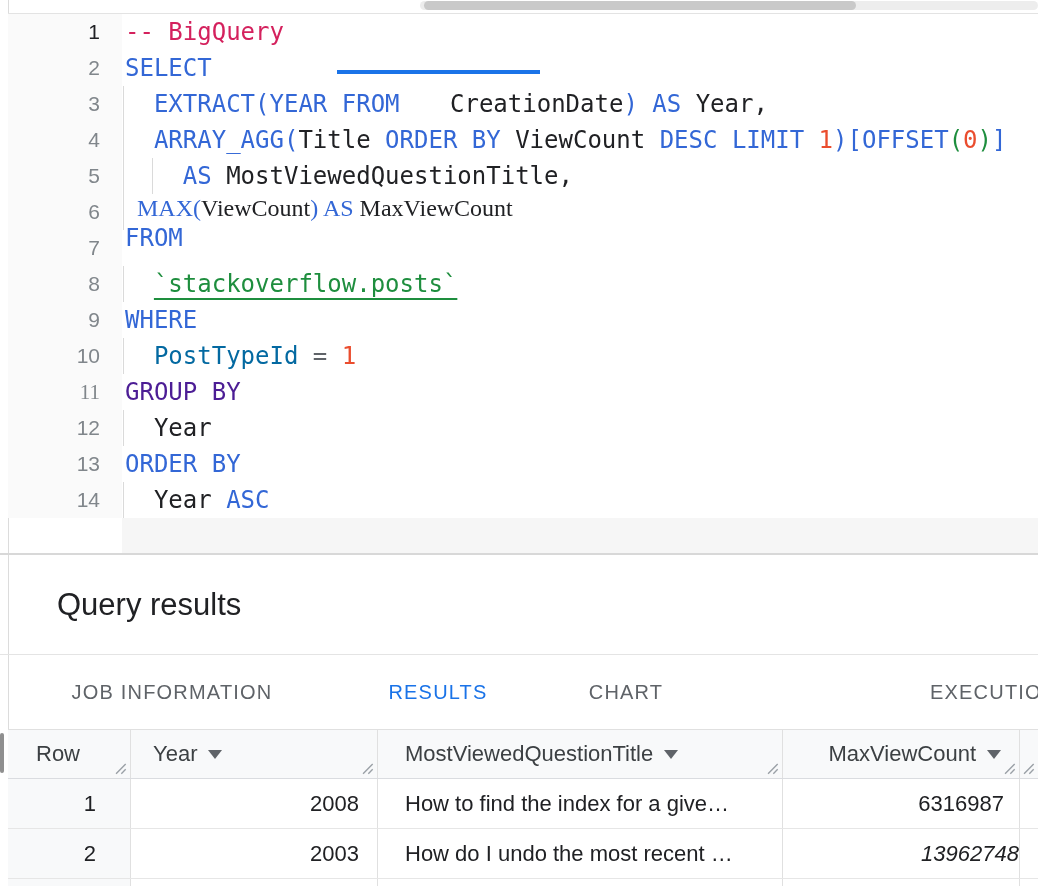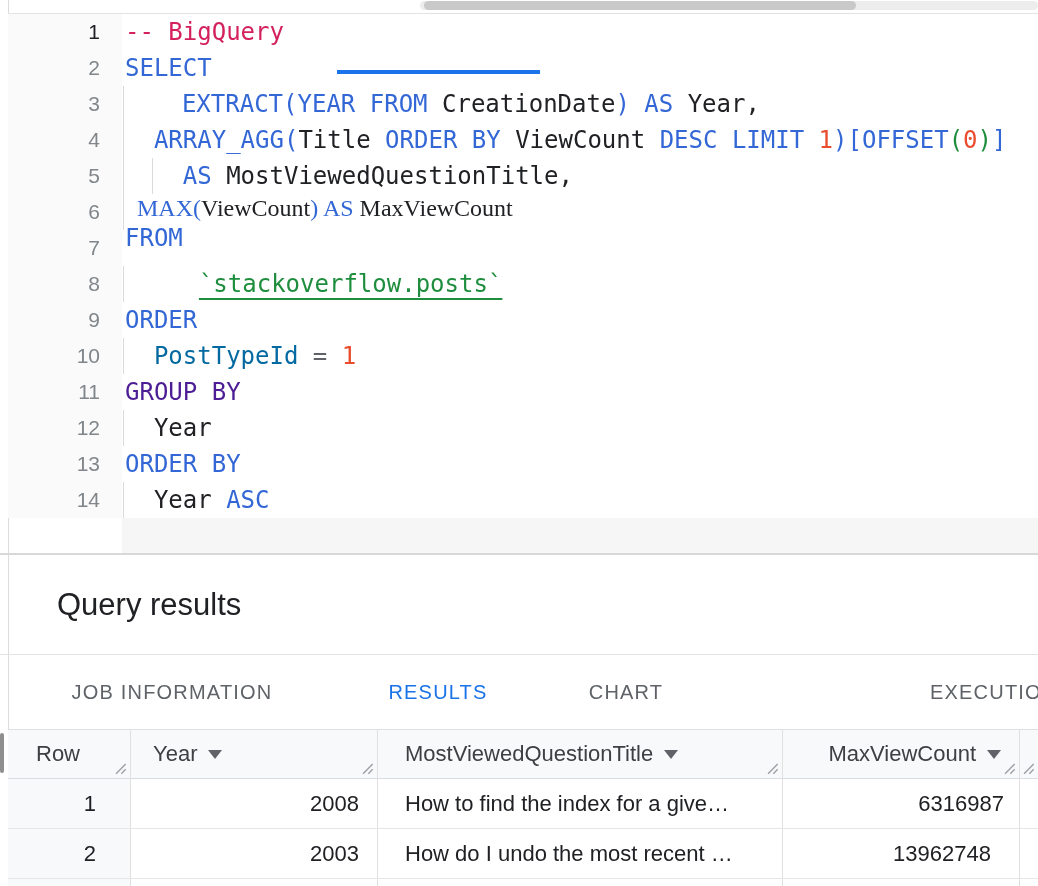--- a/index.html
+++ b/index.html
@@ -12,21 +12,21 @@
   .vscroll-thumb{position:absolute;left:0;top:733px;width:4px;height:40px;background:#8f8f8f;border-radius:2px;}
   
   .editor-top-border{position:absolute;left:8px;top:13px;width:1030px;height:1px;background:#e3e3e3;}
   .gutter-bg{position:absolute;left:8px;top:14px;width:114px;height:504px;background:#fafafa;}
   .editor-bottom-strip{position:absolute;left:122px;top:518px;width:916px;height:35px;background:#f6f6f6;}
   .gutter-num{position:absolute;left:8px;width:92px;height:36px;line-height:36px;text-align:right;
               font-size:21px;color:#80868b;}
   .code-line{position:absolute;left:125px;height:36px;line-height:36px;white-space:pre;
              font-family:"DejaVu Sans Mono",monospace;font-size:24px;color:#202124;}
   .indent-guide{position:absolute;width:1px;height:36px;background:#dadada;}
-  .tok-link{text-decoration:underline;text-underline-offset:6px;text-decoration-thickness:2px;cursor:pointer;margin-left:45px;}
+  .tok-link{text-decoration:underline;text-underline-offset:6px;text-decoration-thickness:2px;cursor:pointer;}
   
   .divider-thick{position:absolute;left:0;top:553px;width:1038px;height:2px;background:#d8d8d8;}
   .results-title{position:absolute;left:57px;top:555px;height:99px;line-height:99px;font-size:31px;color:#202124;}
   .divider-thin{position:absolute;left:0;top:654px;width:1038px;height:1px;background:#e4e4e4;}
   
   .tabs{position:absolute;left:0;top:655px;width:1038px;height:74px;}
   .tab{position:absolute;top:0;height:74px;line-height:74px;font-size:20px;font-weight:500;
        letter-spacing:1.2px;color:#5f6368;white-space:nowrap;cursor:pointer;}
   .tab.center{transform:translateX(-50%);}
   .tab.active{color:#1a73e8;}
@@ -65,41 +65,41 @@
       <div class="gutter-num" style="top: 14px; color: rgb(32, 33, 36);">1</div>
       <div class="gutter-num" style="top: 50px; color: rgb(128, 134, 139);">2</div>
       <div class="gutter-num" style="top: 86px; color: rgb(128, 134, 139);">3</div>
       <div class="gutter-num" style="top: 122px; color: rgb(128, 134, 139);">4</div>
       <div class="gutter-num" style="top: 158px; color: rgb(128, 134, 139);">5</div>
       <div class="gutter-num" style="top: 194px; color: rgb(128, 134, 139);">6</div>
       <div class="gutter-num" style="top: 230px; color: rgb(128, 134, 139);">7</div>
       <div class="gutter-num" style="top: 266px; color: rgb(128, 134, 139);">8</div>
       <div class="gutter-num" style="top: 302px; color: rgb(128, 134, 139);">9</div>
       <div class="gutter-num" style="top: 338px; color: rgb(128, 134, 139);">10</div>
-      <div class="gutter-num" style="top: 374px; color: rgb(128, 134, 139);">11</div>
+      <div class="gutter-num" style="top: 374px; color: rgb(128, 134, 139); font-family: Liberation Serif, serif;">11</div>
       <div class="gutter-num" style="top: 410px; color: rgb(128, 134, 139);">12</div>
       <div class="gutter-num" style="top: 446px; color: rgb(128, 134, 139);">13</div>
       <div class="gutter-num" style="top: 482px; color: rgb(128, 134, 139);">14</div>
     </div>
   <div id="code">
       <div class="code-line" style="top: 14px;"><span style="color: rgb(212, 33, 93);">-- BigQuery</span></div>
       <div class="code-line" style="top: 50px;"><span style="color: rgb(51, 103, 214);">SELECT</span></div>
       <div class="indent-guide" style="top: 86px; left: 123px;"></div>
-      <div class="code-line" style="top: 86px;"><span>  </span><span style="color: rgb(51, 103, 214); margin-left: 28px;">EXTRACT(YEAR FROM</span><span style="color: rgb(32, 33, 36);"> CreationDate</span><span style="color: rgb(51, 103, 214);">) AS</span><span style="color: rgb(32, 33, 36);"> Year,</span></div>
+      <div class="code-line" style="top: 86px;"><span>  </span><span style="color: rgb(51, 103, 214);">EXTRACT(YEAR FROM</span><span style="color: rgb(32, 33, 36); padding-left: 36px;"> CreationDate</span><span style="color: rgb(51, 103, 214);">) AS</span><span style="color: rgb(32, 33, 36);"> Year,</span></div>
       <div class="indent-guide" style="top: 122px; left: 123px;"></div>
       <div class="code-line" style="top: 122px;"><span>  </span><span style="color: rgb(51, 103, 214);">ARRAY_AGG(</span><span style="color: rgb(32, 33, 36);">Title</span><span style="color: rgb(51, 103, 214);"> ORDER BY </span><span style="color: rgb(32, 33, 36);">ViewCount</span><span style="color: rgb(51, 103, 214);"> DESC LIMIT </span><span style="color: rgb(234, 77, 46);">1</span><span style="color: rgb(51, 103, 214);">)[OFFSET</span><span style="color: rgb(30, 142, 62);">(</span><span style="color: rgb(234, 77, 46);">0</span><span style="color: rgb(30, 142, 62);">)</span><span style="color: rgb(51, 103, 214);">]</span></div>
       <div class="indent-guide" style="top: 158px; left: 123px;"></div>
       <div class="indent-guide" style="top: 158px; left: 152px;"></div>
       <div class="code-line" style="top: 158px;"><span>    </span><span style="color: rgb(51, 103, 214);">AS</span><span style="color: rgb(32, 33, 36);"> MostViewedQuestionTitle,</span></div>
       <div class="indent-guide" style="top: 194px; left: 123px;"></div>
       <div class="code-line" style="top: 190px; font-family: Liberation Serif, serif;"><span>  </span><span style="color: rgb(51, 103, 214);">MAX(</span><span style="color: rgb(32, 33, 36);">ViewCount</span><span style="color: rgb(51, 103, 214);">) AS</span><span style="color: rgb(32, 33, 36);"> MaxViewCount</span></div>
       <div class="code-line" style="top: 220px;"><span style="color: rgb(51, 103, 214);">FROM</span></div>
       <div class="indent-guide" style="top: 266px; left: 123px;"></div>
       <div class="code-line" style="top: 266px;"><span>  </span><span class="tok-link" style="color: rgb(30, 142, 62); text-decoration-color: rgb(30, 142, 62);">`stackoverflow.posts`</span></div>
-      <div class="code-line" style="top: 302px;"><span style="color: rgb(51, 103, 214);">ORDER</span></div>
+      <div class="code-line" style="top: 302px;"><span style="color: rgb(51, 103, 214);">WHERE</span></div>
       <div class="indent-guide" style="top: 338px; left: 123px;"></div>
       <div class="code-line" style="top: 338px;"><span>  </span><span style="color: #0369a1;">PostTypeId </span><span style="color: rgb(95, 99, 104);">= </span><span style="color: rgb(234, 77, 46);">1</span></div>
       <div class="code-line" style="top: 374px;"><span style="color: #4c1d95;">GROUP BY</span></div>
       <div class="indent-guide" style="top: 410px; left: 123px;"></div>
       <div class="code-line" style="top: 410px;"><span>  </span><span style="color: rgb(32, 33, 36);">Year</span></div>
       <div class="code-line" style="top: 446px;"><span style="color: rgb(51, 103, 214);">ORDER BY</span></div>
       <div class="indent-guide" style="top: 482px; left: 123px;"></div>
       <div class="code-line" style="top: 482px;"><span>  </span><span style="color: rgb(32, 33, 36);">Year </span><span style="color: rgb(51, 103, 214);">ASC</span></div>
     </div>
 
@@ -155,21 +155,21 @@
         <div class="cell dcell rownum" style="width: 123px; padding-right: 34px; justify-content: flex-end;">1</div>
         <div class="cell dcell" style="width: 247px; padding-right: 18px; justify-content: flex-end;">2008</div>
         <div class="cell dcell" style="width: 405px; padding-left: 27px;">How to find the index for a give…</div>
         <div class="cell dcell" style="width: 237px; padding-right: 15px; justify-content: flex-end;">6316987</div>
         <div class="cell dcell last" style="width: 18px;"></div>
       </div>
       <div class="trow" style="top: 829px;">
         <div class="cell dcell rownum" style="width: 123px; padding-right: 34px; justify-content: flex-end;">2</div>
         <div class="cell dcell" style="width: 247px; padding-right: 18px; justify-content: flex-end;">2003</div>
         <div class="cell dcell" style="width: 405px; padding-left: 27px;">How do I undo the most recent …</div>
-        <div class="cell dcell" style="width: 237px; padding-right: 28px; justify-content: flex-end;">13962748</div>
+        <div class="cell dcell" style="width: 237px; padding-right: 0; justify-content: flex-end; font-style: italic;">13962748</div>
         <div class="cell dcell last" style="width: 18px;"></div>
       </div>
       <div class="trow partial" style="top: 879px;">
         <div class="cell rownum" style="width: 123px; height: 7px;"></div>
         <div class="cell" style="width: 247px; height: 7px;"></div>
         <div class="cell" style="width: 405px; height: 7px;"></div>
         <div class="cell" style="width: 237px; height: 7px;"></div>
         <div class="cell last" style="width: 18px; height: 7px;"></div>
       </div>
     </div>

